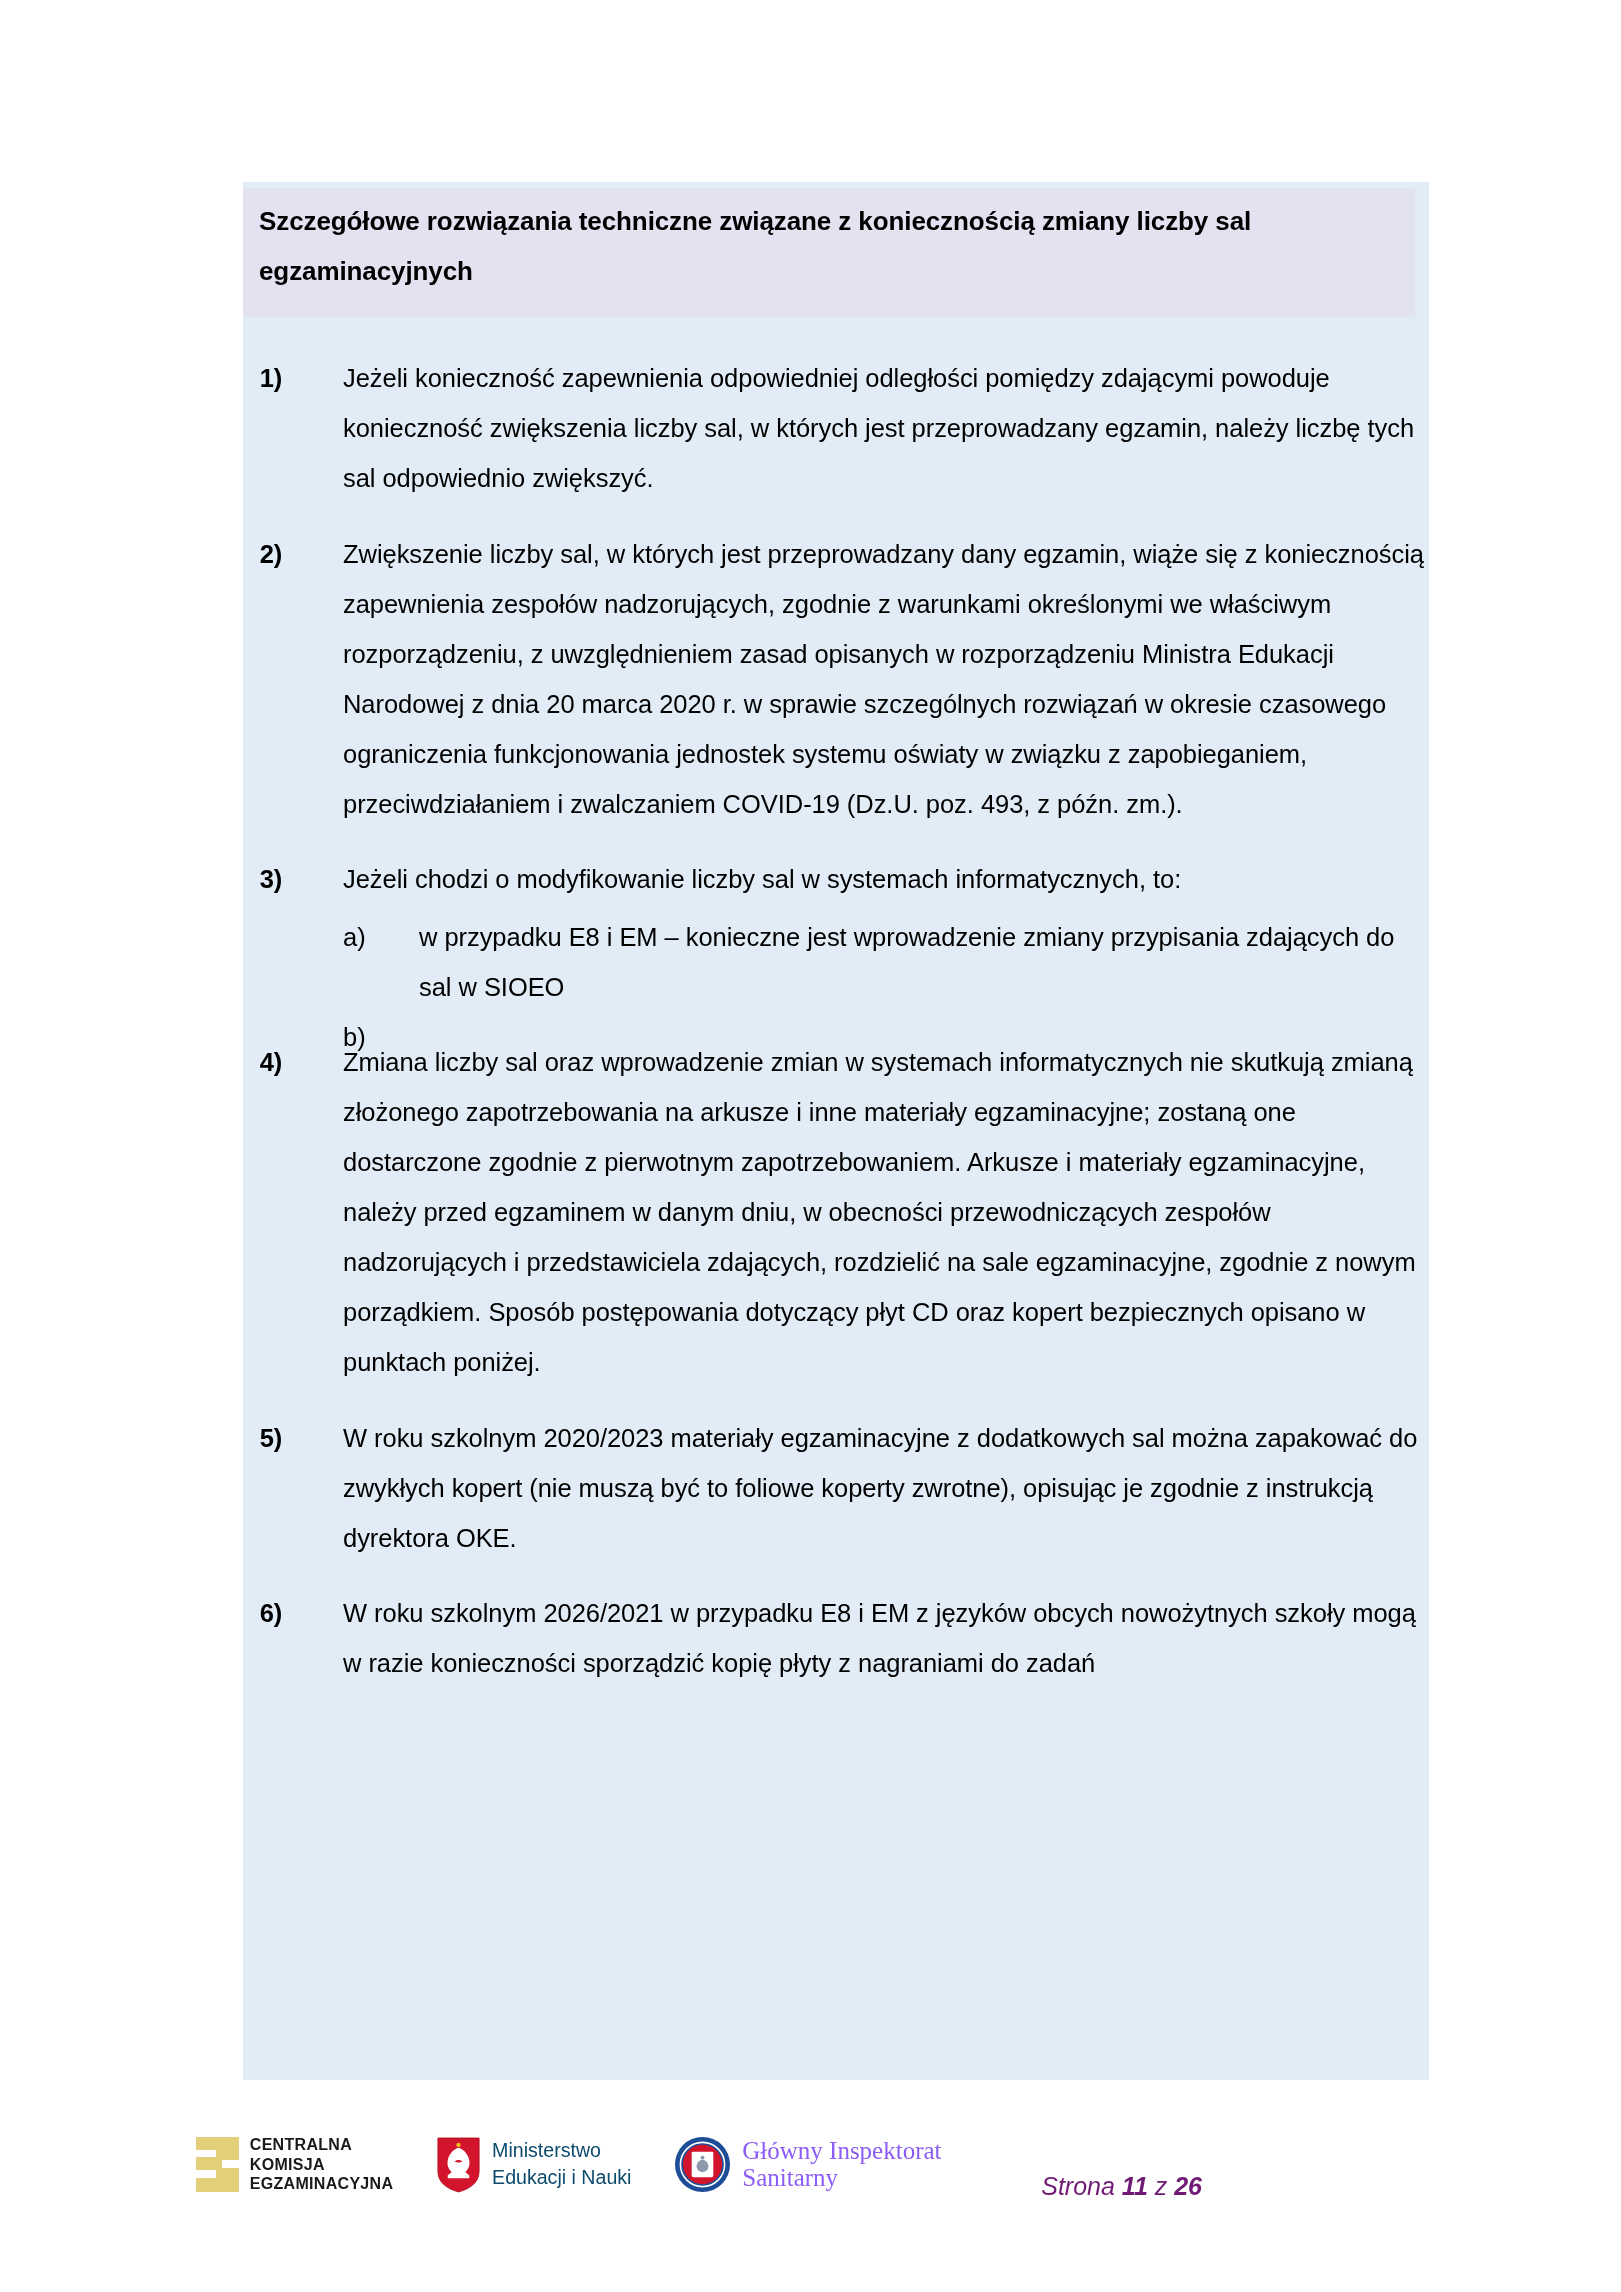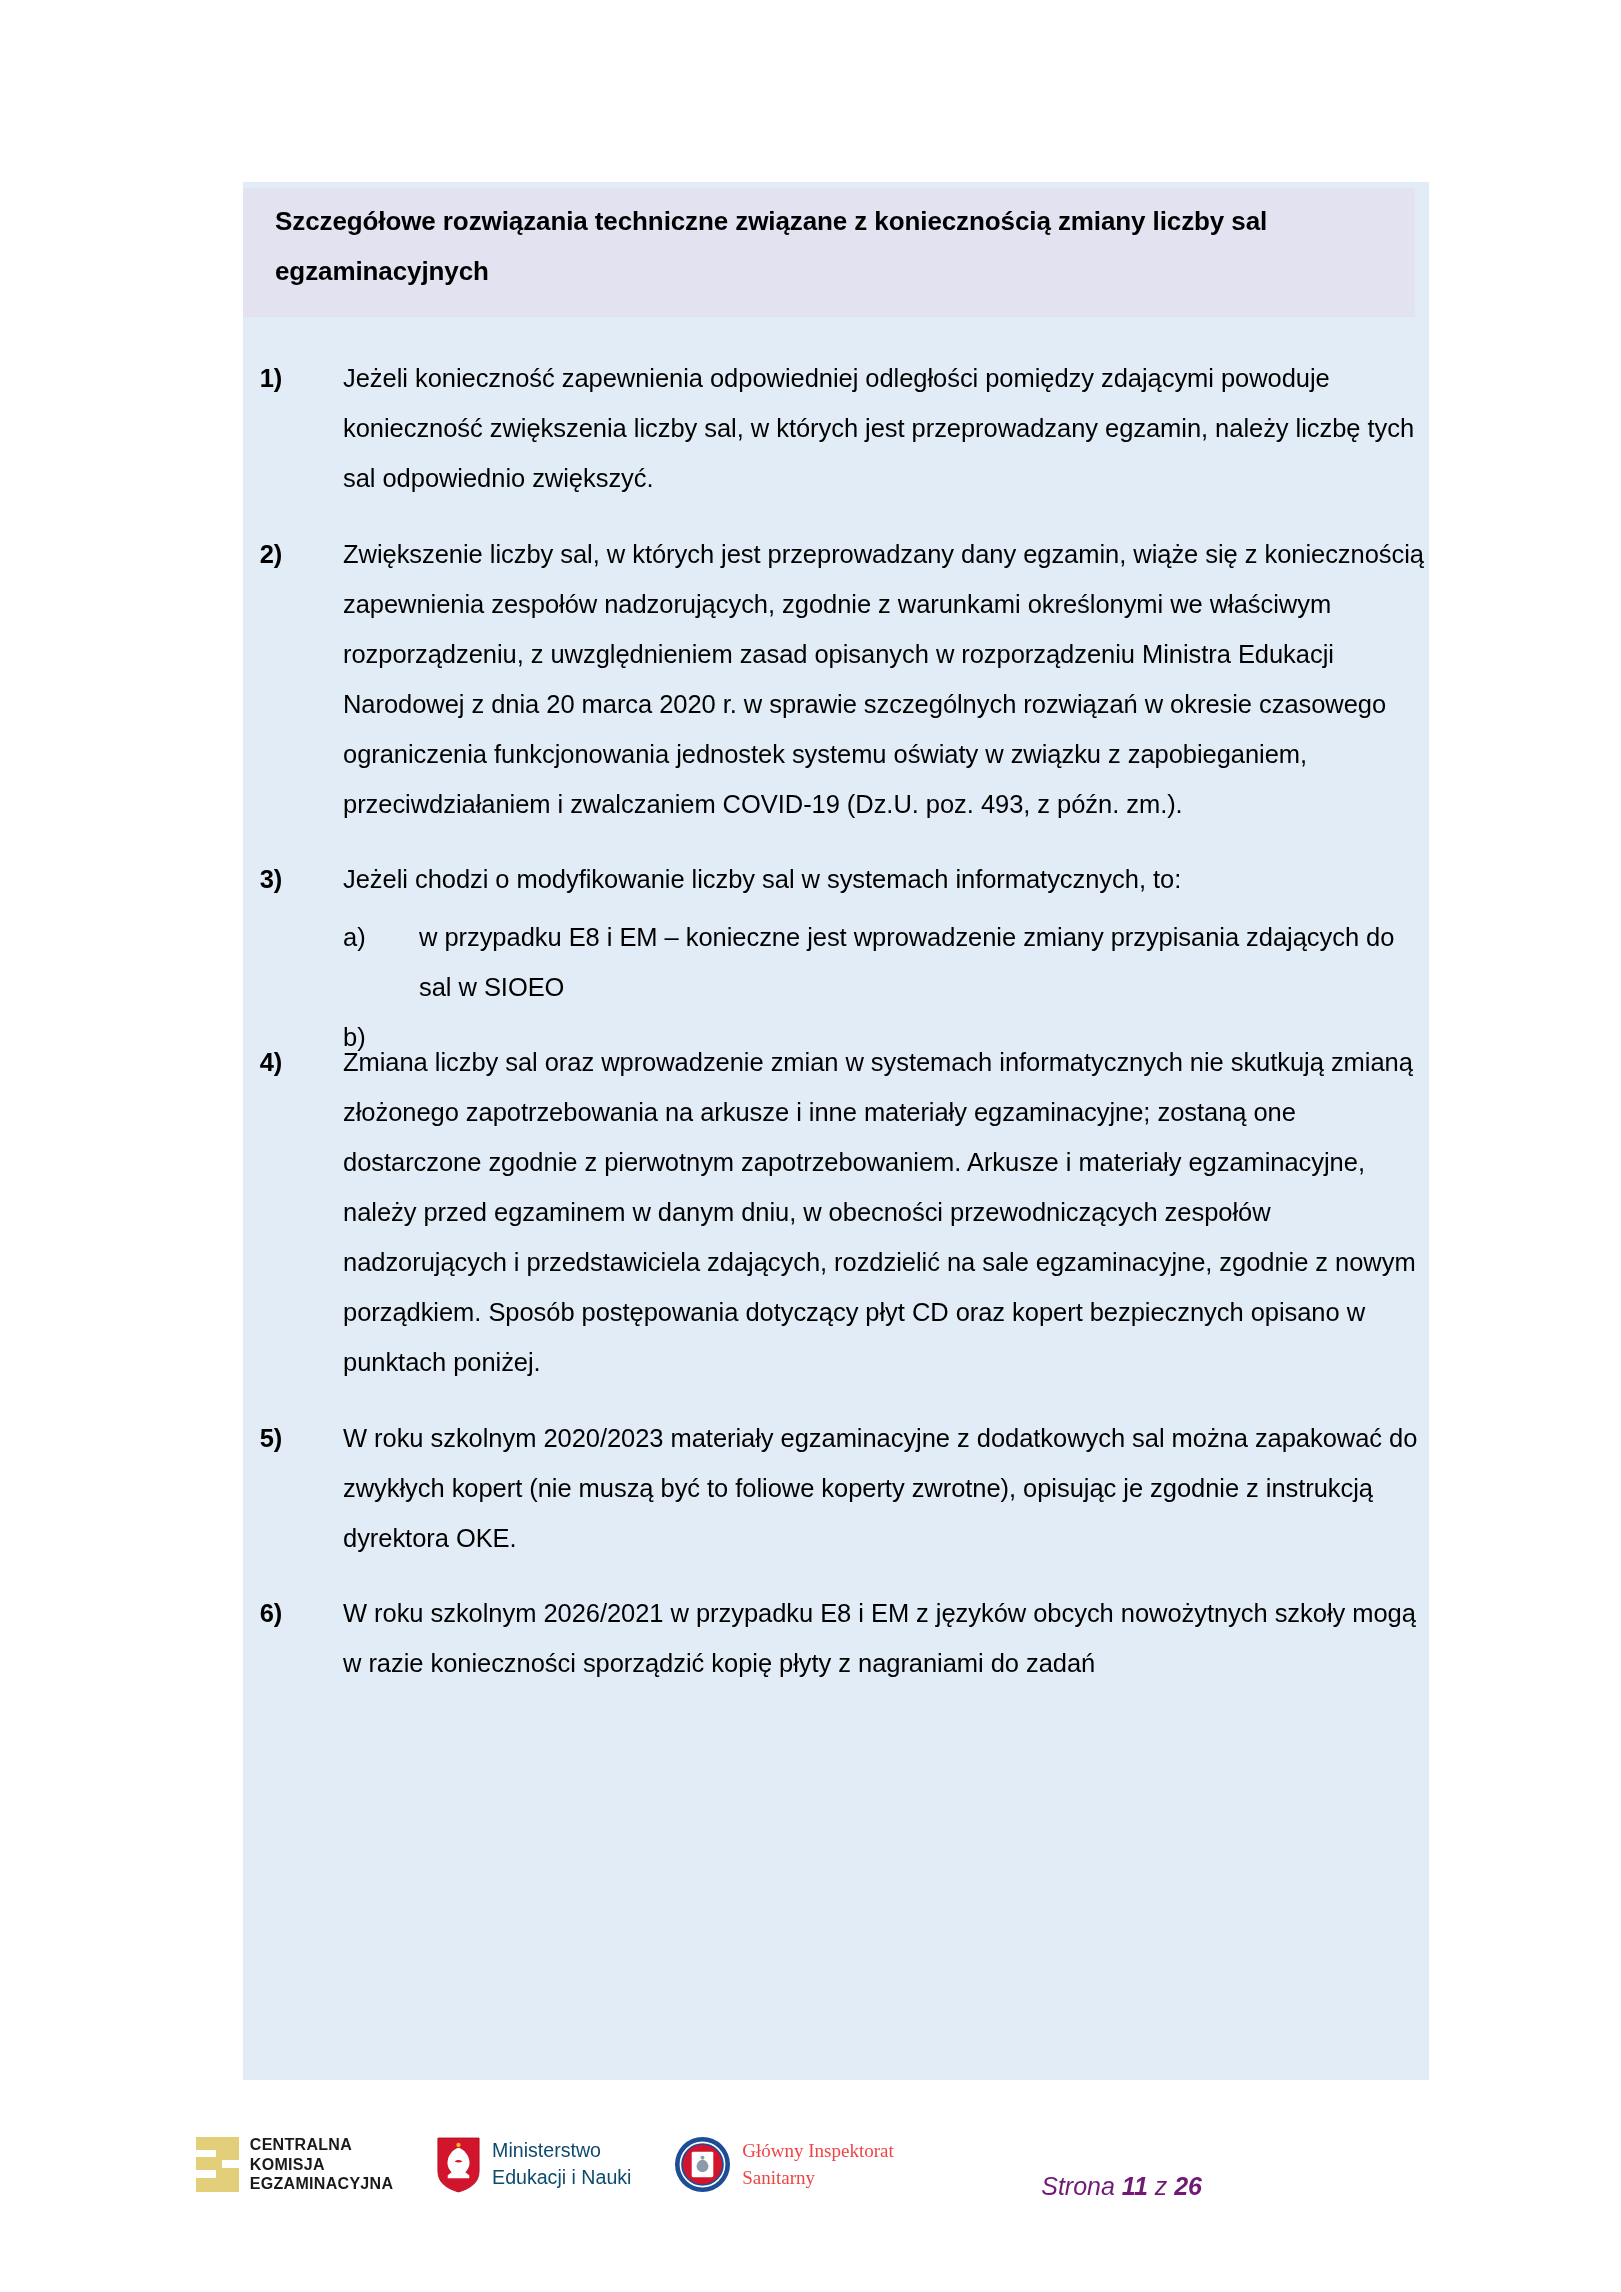--- a/index.html
+++ b/index.html
@@ -49,21 +49,20 @@
   .heading-text {
     position: absolute;
     left: 259px;
     top: 196px;
     width: 1137px;
     font-size: 26px;
     font-weight: bold;
     line-height: 50px;
     letter-spacing: -0.1px;
     color: #000000;
-    margin-left: 16px;
   }
 
   
   .list {
     position: absolute;
     left: 243px;
     top: 353px;
     width: 1186px;
   }
 
@@ -191,23 +190,23 @@
   }
 
   
   .gis-seal {
     width: 57px;
     height: 57px;
     position: relative;
   }
   .gis-text {
     font-family: "Liberation Serif", serif;
-    font-size: 19px;
+    font-size: 25px;
     line-height: 27.4px;
-    color: #ef4444;
+    color: #8b5cf6;
     white-space: pre-line;
   }
 
   .page-num {
     position: absolute;
     right: 192px;
     top: 37px;
     font-size: 25px;
     line-height: 29px;
     color: #701a75;

